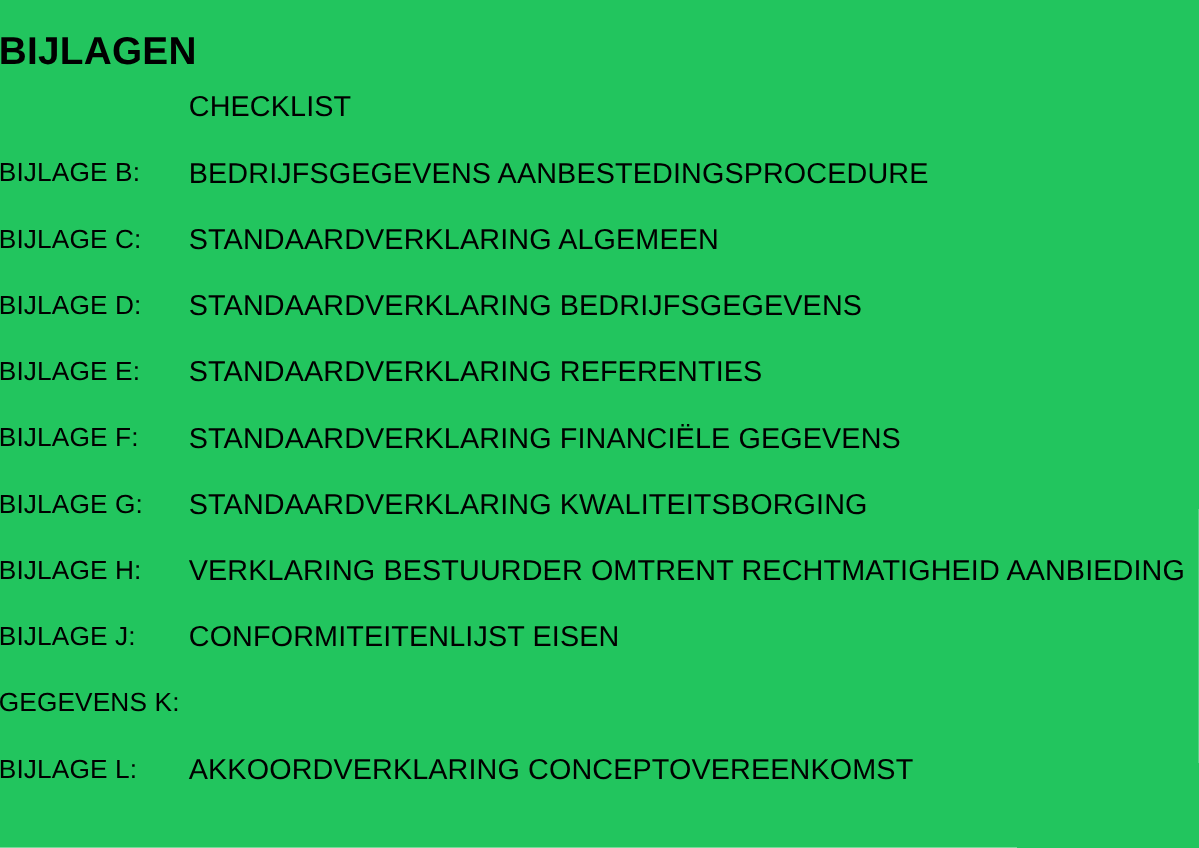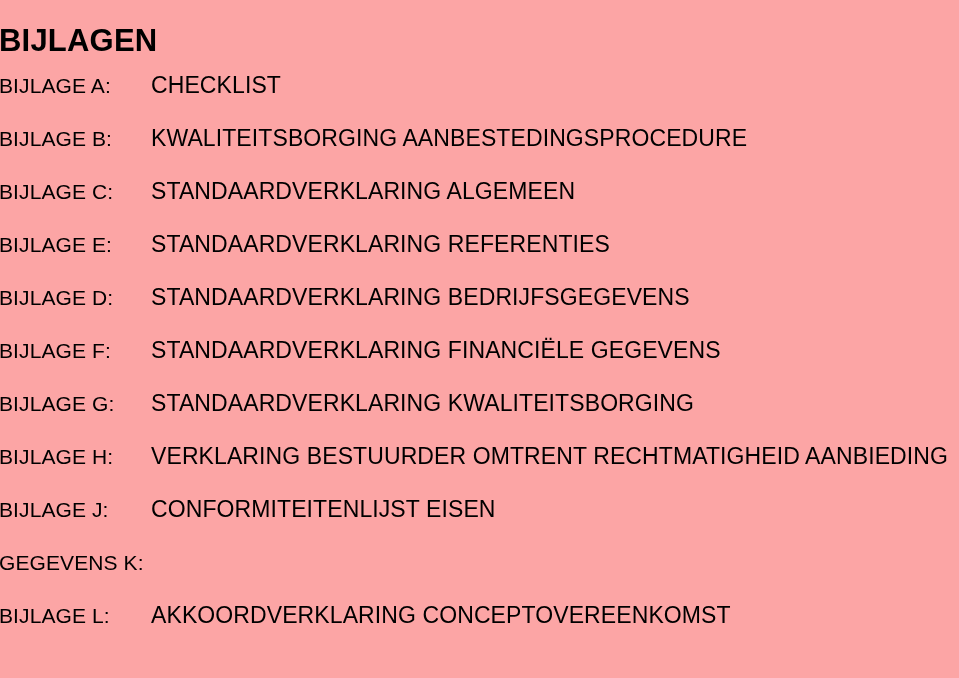--- a/index.html
+++ b/index.html
@@ -13,21 +13,21 @@
     overflow: hidden;
     font-family: "Liberation Sans", sans-serif;
     color: #000000;
     -webkit-font-smoothing: antialiased;
   }
 
   #page {
     position: relative;
     width: 959px;
     height: 678px;
-    background: #fca5a5;
+    background: #22c55e;
   }
 
   
   #doc-title {
     position: absolute;
     left: -1px;
     top: 3px;
     font-size: 31px;
     font-weight: bold;
     letter-spacing: 0.2px;
@@ -71,38 +71,37 @@
 </style>
 </head>
 <body>
 
 <div id="page">
 
   <h1 id="doc-title">BIJLAGEN</h1>
 
   <div id="annex-list">
       <div class="annex-row">
-        <span class="annex-label">BIJLAGE A:</span>
         <span class="annex-value">CHECKLIST</span>
       </div>
       <div class="annex-row">
         <span class="annex-label">BIJLAGE B:</span>
-        <span class="annex-value">KWALITEITSBORGING AANBESTEDINGSPROCEDURE</span>
+        <span class="annex-value">BEDRIJFSGEGEVENS AANBESTEDINGSPROCEDURE</span>
       </div>
       <div class="annex-row">
         <span class="annex-label">BIJLAGE C:</span>
         <span class="annex-value">STANDAARDVERKLARING ALGEMEEN</span>
       </div>
       <div class="annex-row">
+        <span class="annex-label">BIJLAGE D:</span>
+        <span class="annex-value">STANDAARDVERKLARING BEDRIJFSGEGEVENS</span>
+      </div>
+      <div class="annex-row">
         <span class="annex-label">BIJLAGE E:</span>
         <span class="annex-value">STANDAARDVERKLARING REFERENTIES</span>
-      </div>
-      <div class="annex-row">
-        <span class="annex-label">BIJLAGE D:</span>
-        <span class="annex-value">STANDAARDVERKLARING BEDRIJFSGEGEVENS</span>
       </div>
       <div class="annex-row">
         <span class="annex-label">BIJLAGE F:</span>
         <span class="annex-value">STANDAARDVERKLARING FINANCIËLE GEGEVENS</span>
       </div>
       <div class="annex-row">
         <span class="annex-label">BIJLAGE G:</span>
         <span class="annex-value">STANDAARDVERKLARING KWALITEITSBORGING</span>
       </div>
       <div class="annex-row">

